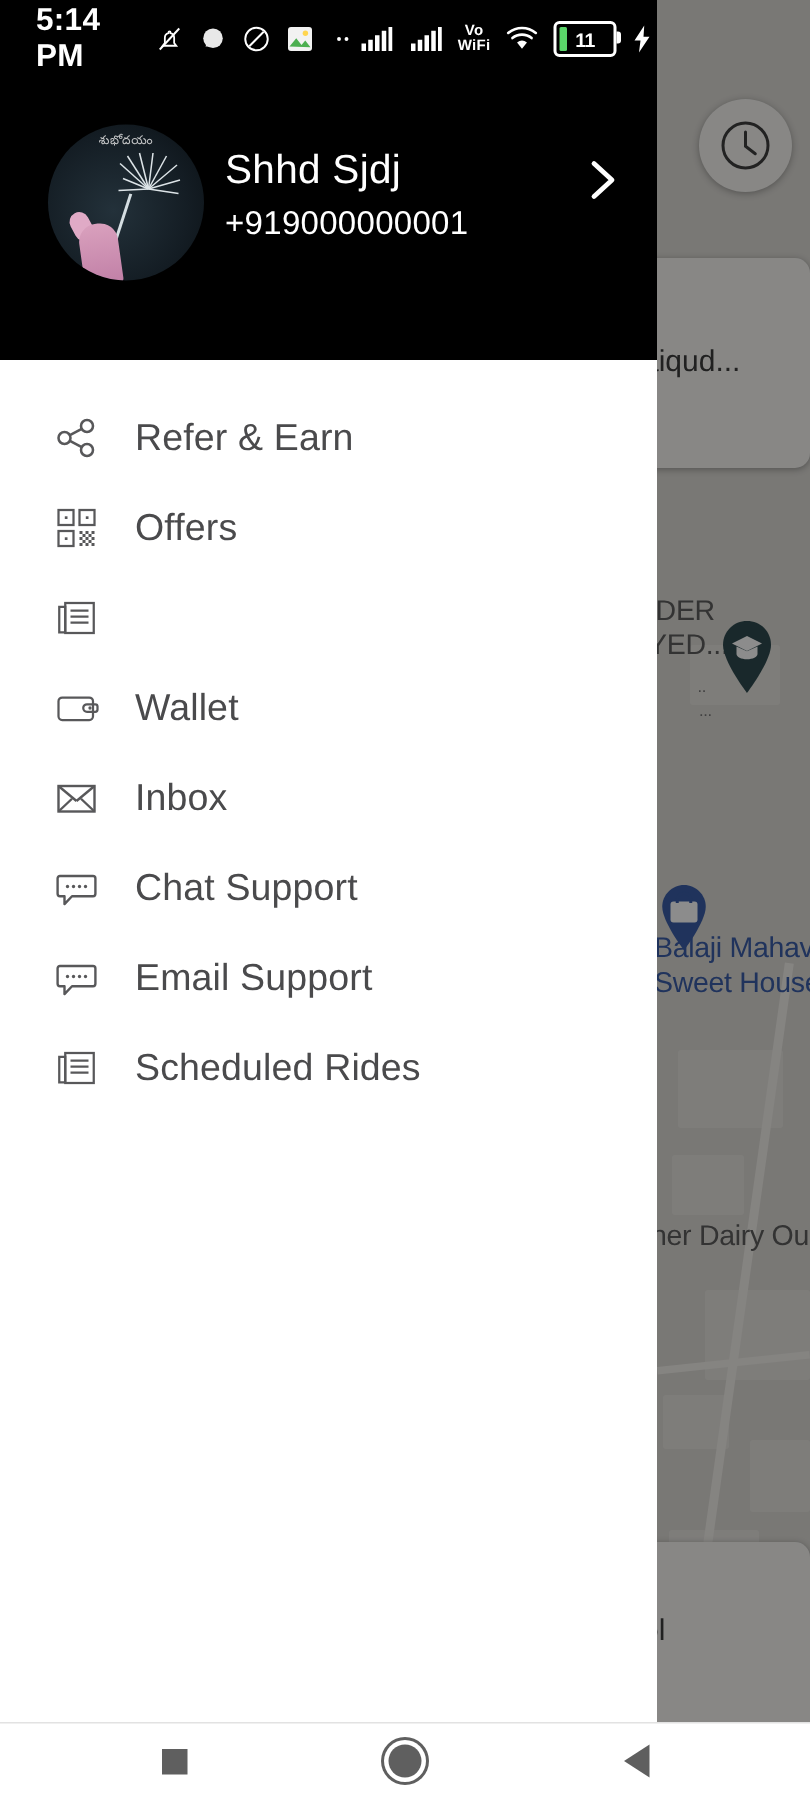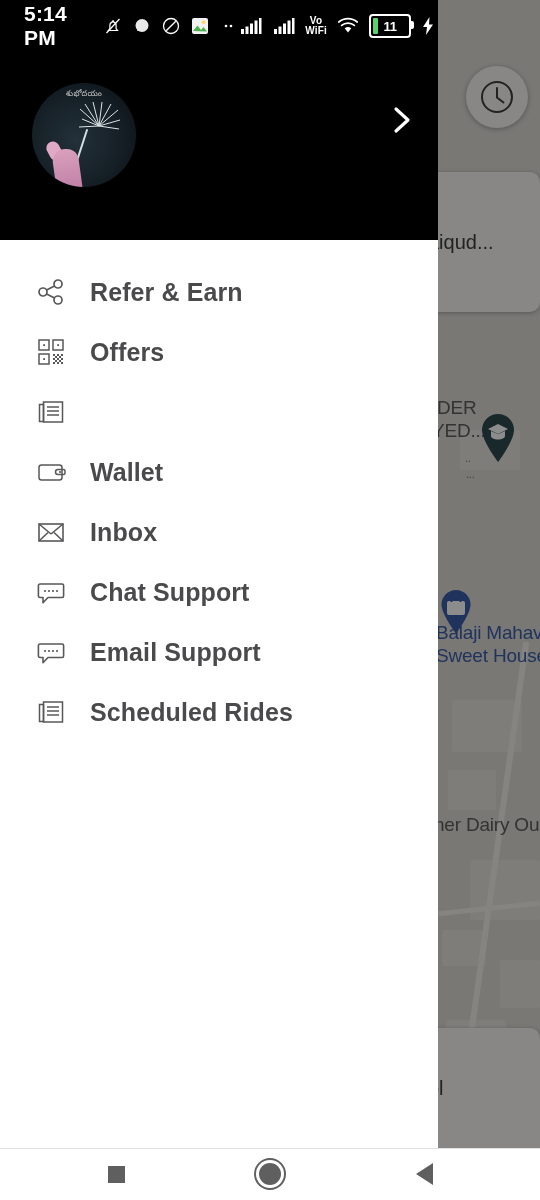--- a/index.html
+++ b/index.html
@@ -218,21 +218,21 @@
     display: flex;
     align-items: center;
     justify-content: center;
     color: #58585a;
   }
   .menu-label {
     margin-left: 22px;
     font-size: 25px;
     color: #4a4a4c;
     letter-spacing: 0.1px;
-    font-weight: 700;
+    font-weight: 400;
   }
 
   
   #statusbar {
     position: absolute;
     left: 0; top: 0;
     width: 436px;
     height: 52px;
     background: #000000;
     color: #ffffff;
@@ -434,20 +434,24 @@
             <line x1="23" y1="25" x2="43" y2="28"></line>
             <line x1="23" y1="25" x2="6" y2="18"></line>
             <line x1="23" y1="25" x2="3" y2="26"></line>
           </g>
         </svg>
         <div class="seed-stem"></div>
         <div class="thumb"></div>
         <div class="hand"></div>
       </div>
 
+      <div id="profile-text">
+        <div id="profile-name">Shhd Sjdj</div>
+        <div id="profile-phone">+919000000001</div>
+      </div>
 
       <div id="profile-chevron">
         <svg width="36" height="36" viewBox="0 0 36 36">
           <path d="M12 7l12 11-12 11" fill="none" stroke="#ffffff" stroke-width="3.2" stroke-linecap="round" stroke-linejoin="round"></path>
         </svg>
       </div>
     </div>
 
     <div id="menu-list">
 

